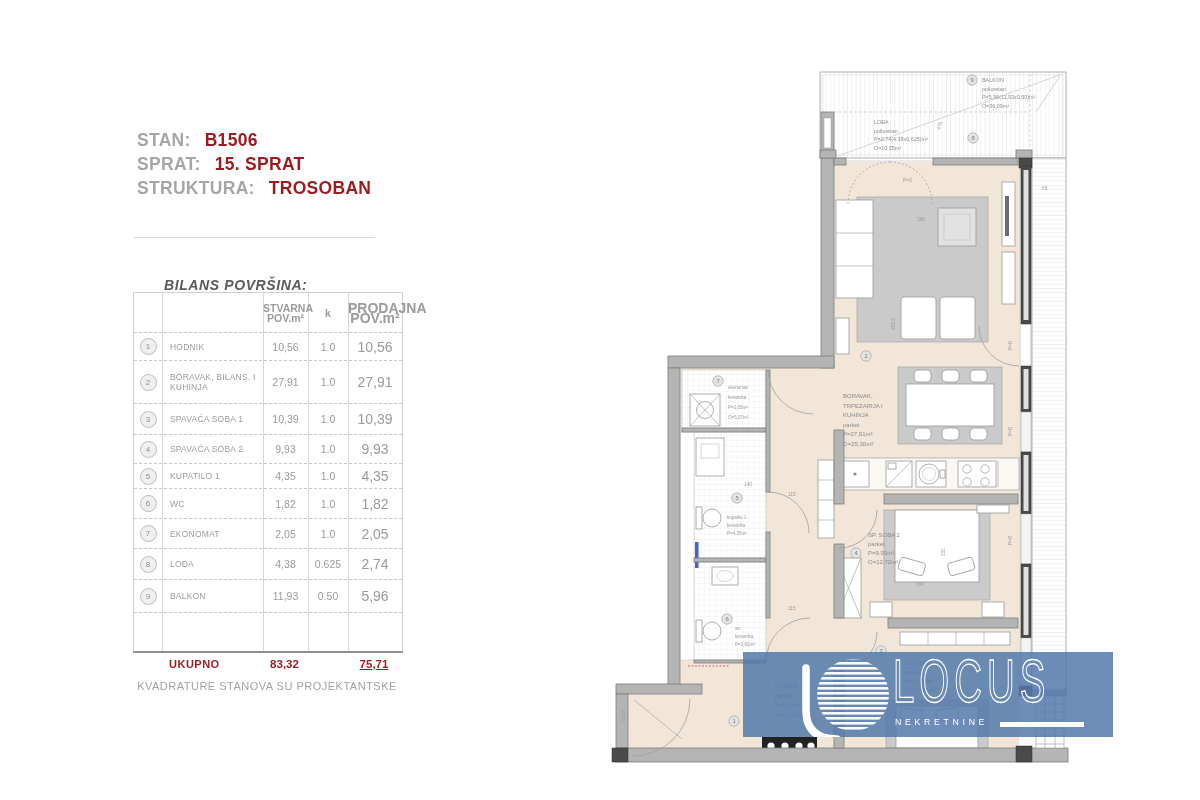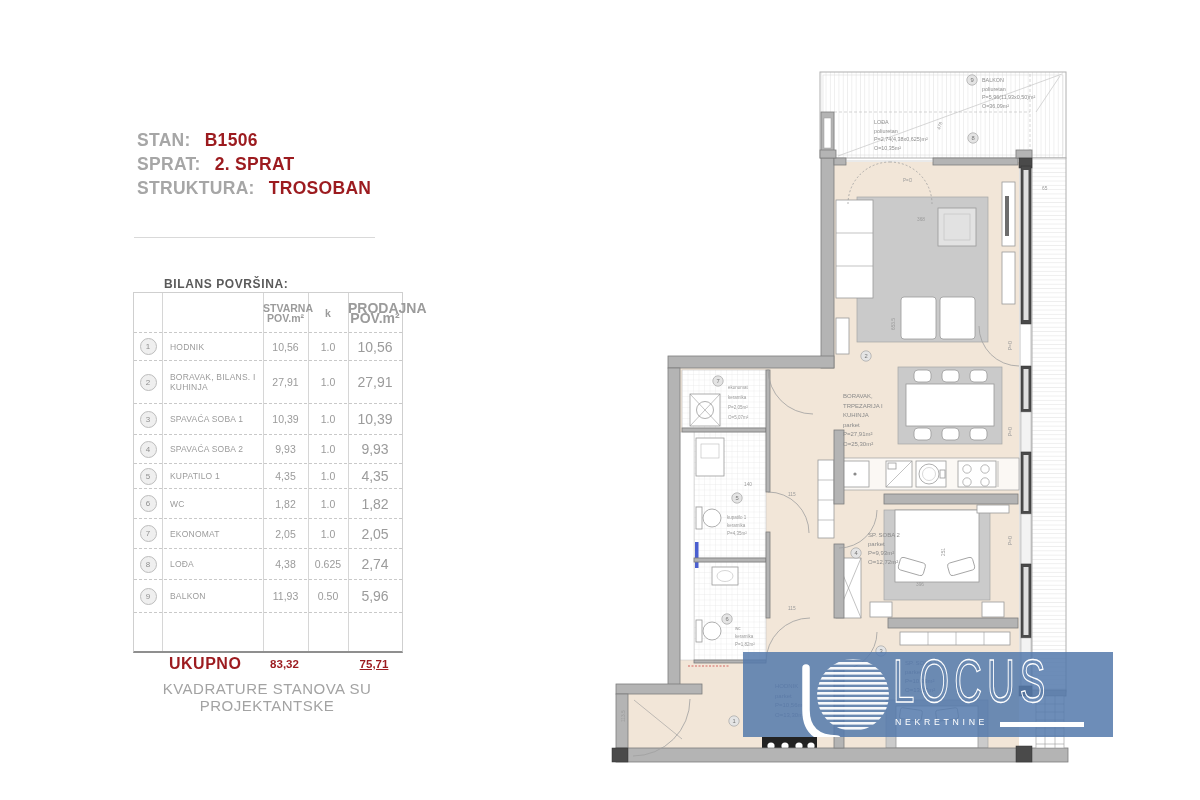--- a/index.html
+++ b/index.html
@@ -4,46 +4,46 @@
 <style>
   html,body{margin:0;padding:0;background:#fff;}
   #canvas{position:relative;width:1200px;height:800px;background:#fff;overflow:hidden;
           font-family:"Liberation Sans",sans-serif;}
   
   #info{position:absolute;left:137px;top:130px;}
   .irow{height:24px;font-size:17.5px;letter-spacing:.3px;white-space:nowrap;}
   .ilbl{color:#a6a6a6;font-weight:bold;}
   .ival{color:#9c1b1f;font-weight:bold;margin-left:6px;padding-left:8px;}
   #divider{position:absolute;left:134px;top:237px;width:241px;height:1px;background:#d9d9d9;}
-  #tbl-title{position:absolute;left:164px;top:277px;font-size:12px;font-weight:bold;
-             color:#5a5a5a;letter-spacing:.6px;}
+  #tbl-title{position:absolute;left:164px;top:277px;font-size:14px;font-weight:bold;
+             color:#5a5a5a;letter-spacing:.6px;font-style:italic;}
   
   #tbl{position:absolute;left:133px;top:292px;width:270px;}
   #grid{position:relative;border:1px solid #cfcfcf;border-bottom:2px solid #8f8f8f;width:268px;}
   .vline{position:absolute;top:0;bottom:0;width:1px;background:#d6d6d6;}
   .trow{display:flex;align-items:center;border-bottom:1px dashed #c9c9c9;position:relative;z-index:2;}
   .trow.last{border-bottom:none;}
   .c{box-sizing:border-box;}
   .c.n{width:28px;display:flex;justify-content:center;}
   .c.name{width:101px;padding-left:8px;font-size:8.5px;color:#9b9b9b;letter-spacing:.2px;line-height:10px;}
   .c.v{width:45px;text-align:center;font-size:10.5px;color:#9b9b9b;}
   .c.k{width:40px;text-align:center;font-size:10.5px;color:#9b9b9b;}
   .c.p{width:54px;text-align:center;font-size:14px;color:#9b9b9b;}
   .circ{width:15px;height:15px;border:1px solid #bdbdbd;border-radius:50%;background:#efefef;
         color:#8e8e8e;font-size:8px;line-height:15px;text-align:center;display:inline-block;}
   .hrow{display:flex;align-items:center;border-bottom:1px dashed #c9c9c9;height:39px;position:relative;z-index:2;}
   .hcell{font-size:8.5px;font-weight:bold;color:#7d7d7d;line-height:10px;}
   .spacer{height:38px;}
   #total{display:flex;align-items:center;height:22px;width:268px;}
-  #total .tl{width:129px;padding-left:36px;box-sizing:border-box;font-size:16px;font-weight:bold;
+  #total .tl{width:129px;padding-left:36px;box-sizing:border-box;font-size:11px;font-weight:bold;
              color:#9c1b1f;letter-spacing:.5px;}
   #total .tv{width:45px;text-align:center;font-size:11.5px;font-weight:bold;color:#9c1b1f;}
   #total .tk{width:40px;}
   #total .tp{width:54px;text-align:center;font-size:11.5px;font-weight:bold;color:#9c1b1f;text-decoration:underline;}
-  #footnote{width:268px;text-align:center;margin-top:5px;font-size:15px;color:#a3a3a3;letter-spacing:.5px;}
+  #footnote{width:268px;text-align:center;margin-top:5px;font-size:11px;color:#a3a3a3;letter-spacing:.5px;}
   
   #plan{position:absolute;left:605px;top:60px;width:510px;height:710px;}
   #plan text{font-family:"Liberation Sans",sans-serif;}
   .rl{font-size:6px;fill:#8a8a8a;}
   .bl{font-size:5.4px;fill:#8f8f8f;}
   .rs{font-size:4.5px;fill:#9a9a9a;}
   .dim{font-size:4.8px;fill:#9b9b9b;}
   .po{font-size:4.5px;fill:#9a9a9a;}
   .cnum circle{fill:#e4e4e4;stroke:#a5a5a5;stroke-width:.7;}
   .cnum text{font-size:5.8px;fill:#767676;text-anchor:middle;}
@@ -66,21 +66,21 @@
   .lrule{position:absolute;left:257px;top:70px;width:84px;height:5px;background:#fff;}
   #globe{position:absolute;left:0;top:0;}
 </style>
 </head>
 <body>
 
 <div id="canvas">
 
   <div id="info">
     <div class="irow"><span class="ilbl">STAN:</span><span class="ival">B1506</span></div>
-    <div class="irow"><span class="ilbl">SPRAT:</span><span class="ival">2. SPRAT</span></div>
+    <div class="irow"><span class="ilbl">SPRAT:</span><span class="ival">15. SPRAT</span></div>
     <div class="irow"><span class="ilbl">STRUKTURA:</span><span class="ival">TROSOBAN</span></div>
   </div>
   <div id="divider"></div>
   <div id="tbl-title">BILANS POVRŠINA:</div>
 
   <div id="tbl">
     <div id="grid">
       <div class="vline" style="left:28px"></div>
       <div class="vline" style="left:129px"></div>
       <div class="vline" style="left:174px"></div>

